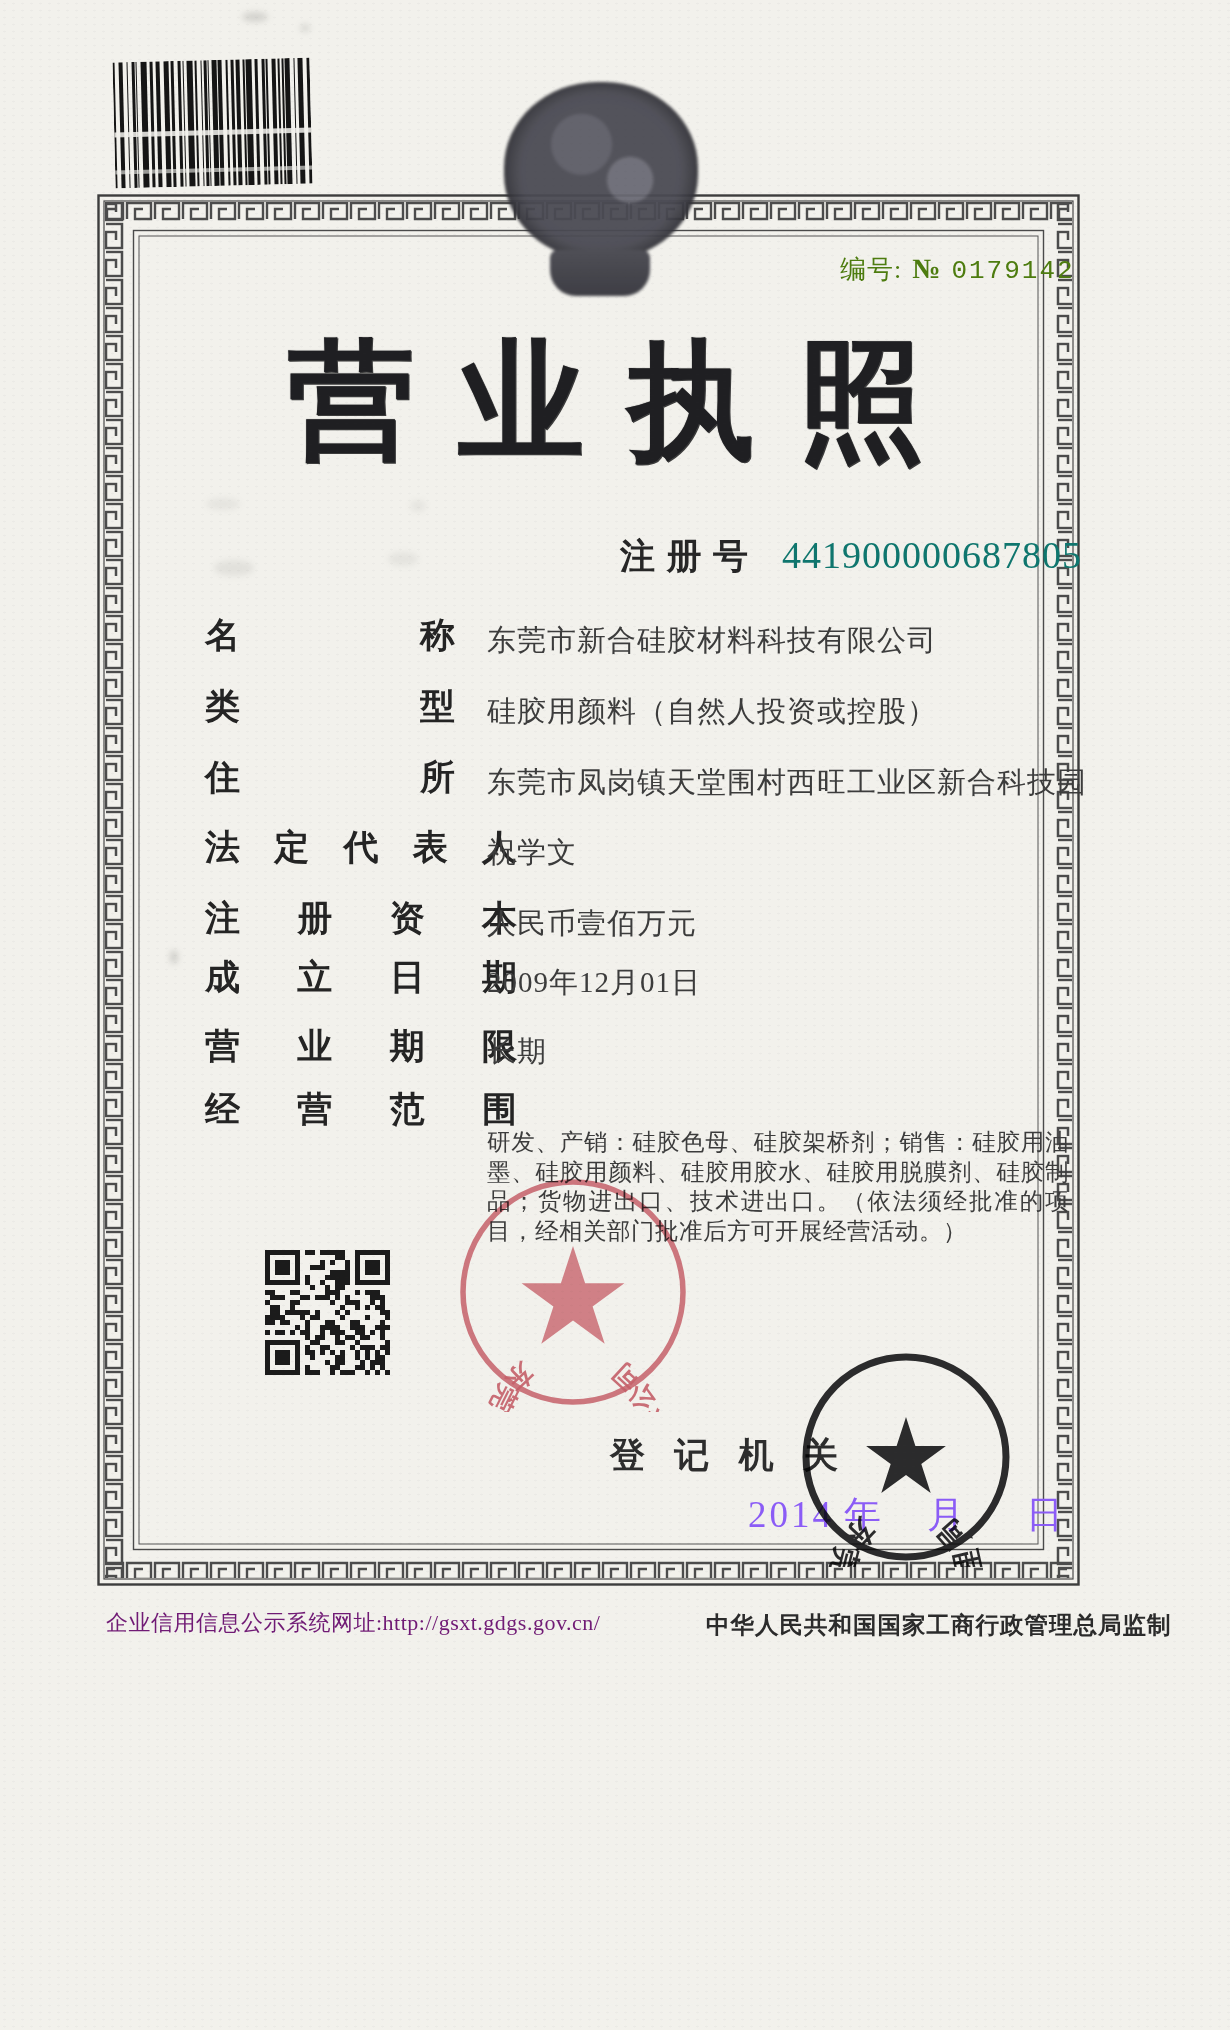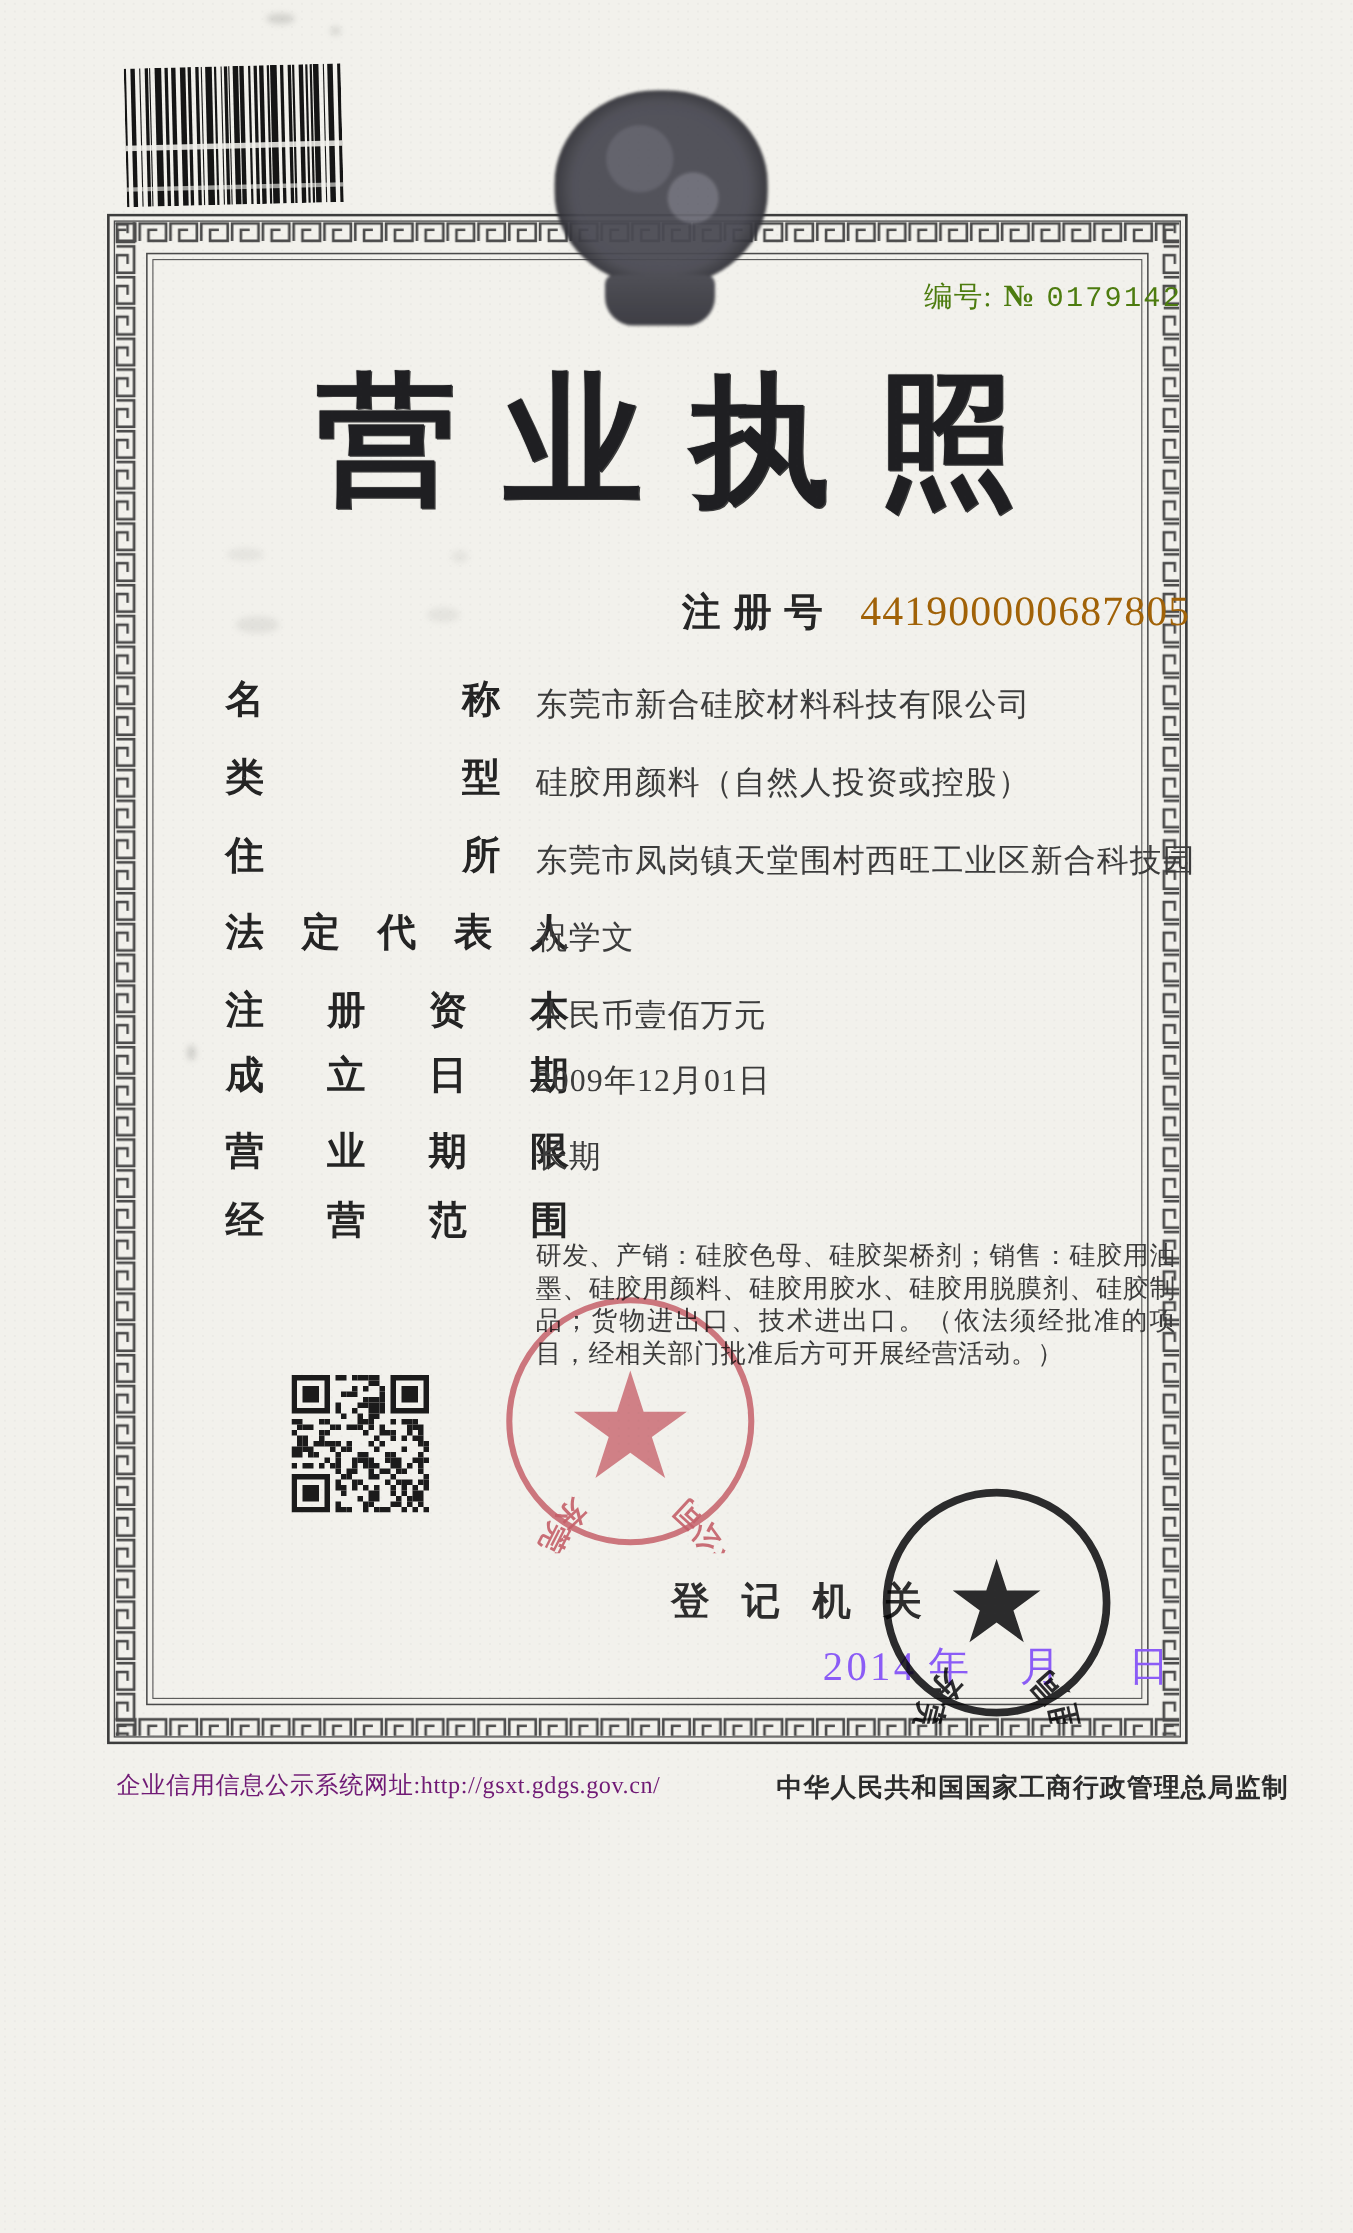--- a/index.html
+++ b/index.html
@@ -43,21 +43,21 @@
   
   .title{
     left:288px;top:332px;width:636px;height:140px;display:flex;justify-content:space-between;align-items:center;
     font-size:126px;font-weight:900;color:#1f1f22;z-index:5;
     text-shadow:0 0 1px #555, 1px 1px 0 #3a3a3a;
     transform:scaleY(1.02);
   }
   
   .regline{left:620px;top:533px;display:flex;align-items:baseline;z-index:5;}
   .regline .lab{width:128px;display:flex;justify-content:space-between;font-size:35px;font-weight:600;color:#262626;}
-  .regline .num{margin-left:34px;font-size:38px;letter-spacing:1px;color:#a16207;}
+  .regline .num{margin-left:34px;font-size:38px;letter-spacing:1px;color:#0f766e;}
   
   .flabel{left:205px;font-size:35px;font-weight:600;color:#242424;display:flex;justify-content:space-between;z-index:5;}
   .w2{width:250px;}
   .wN{width:312px;}
   .fvalue{left:487px;font-size:29px;color:#3c3c3c;letter-spacing:1px;white-space:nowrap;z-index:5;}
   .fvalue.scope{width:582px;font-size:23.5px;line-height:29.5px;white-space:normal;letter-spacing:0.5px;text-align:justify;}
   
   .registrar{left:610px;top:1432px;width:228px;font-size:35px;font-weight:600;display:flex;justify-content:space-between;z-index:5;}
   .dateline{left:748px;top:1490px;display:flex;align-items:baseline;font-size:37px;color:#8b5cf6;z-index:5;}
   .dateline .gap1{width:46px;} .dateline .gap2{width:62px;}

